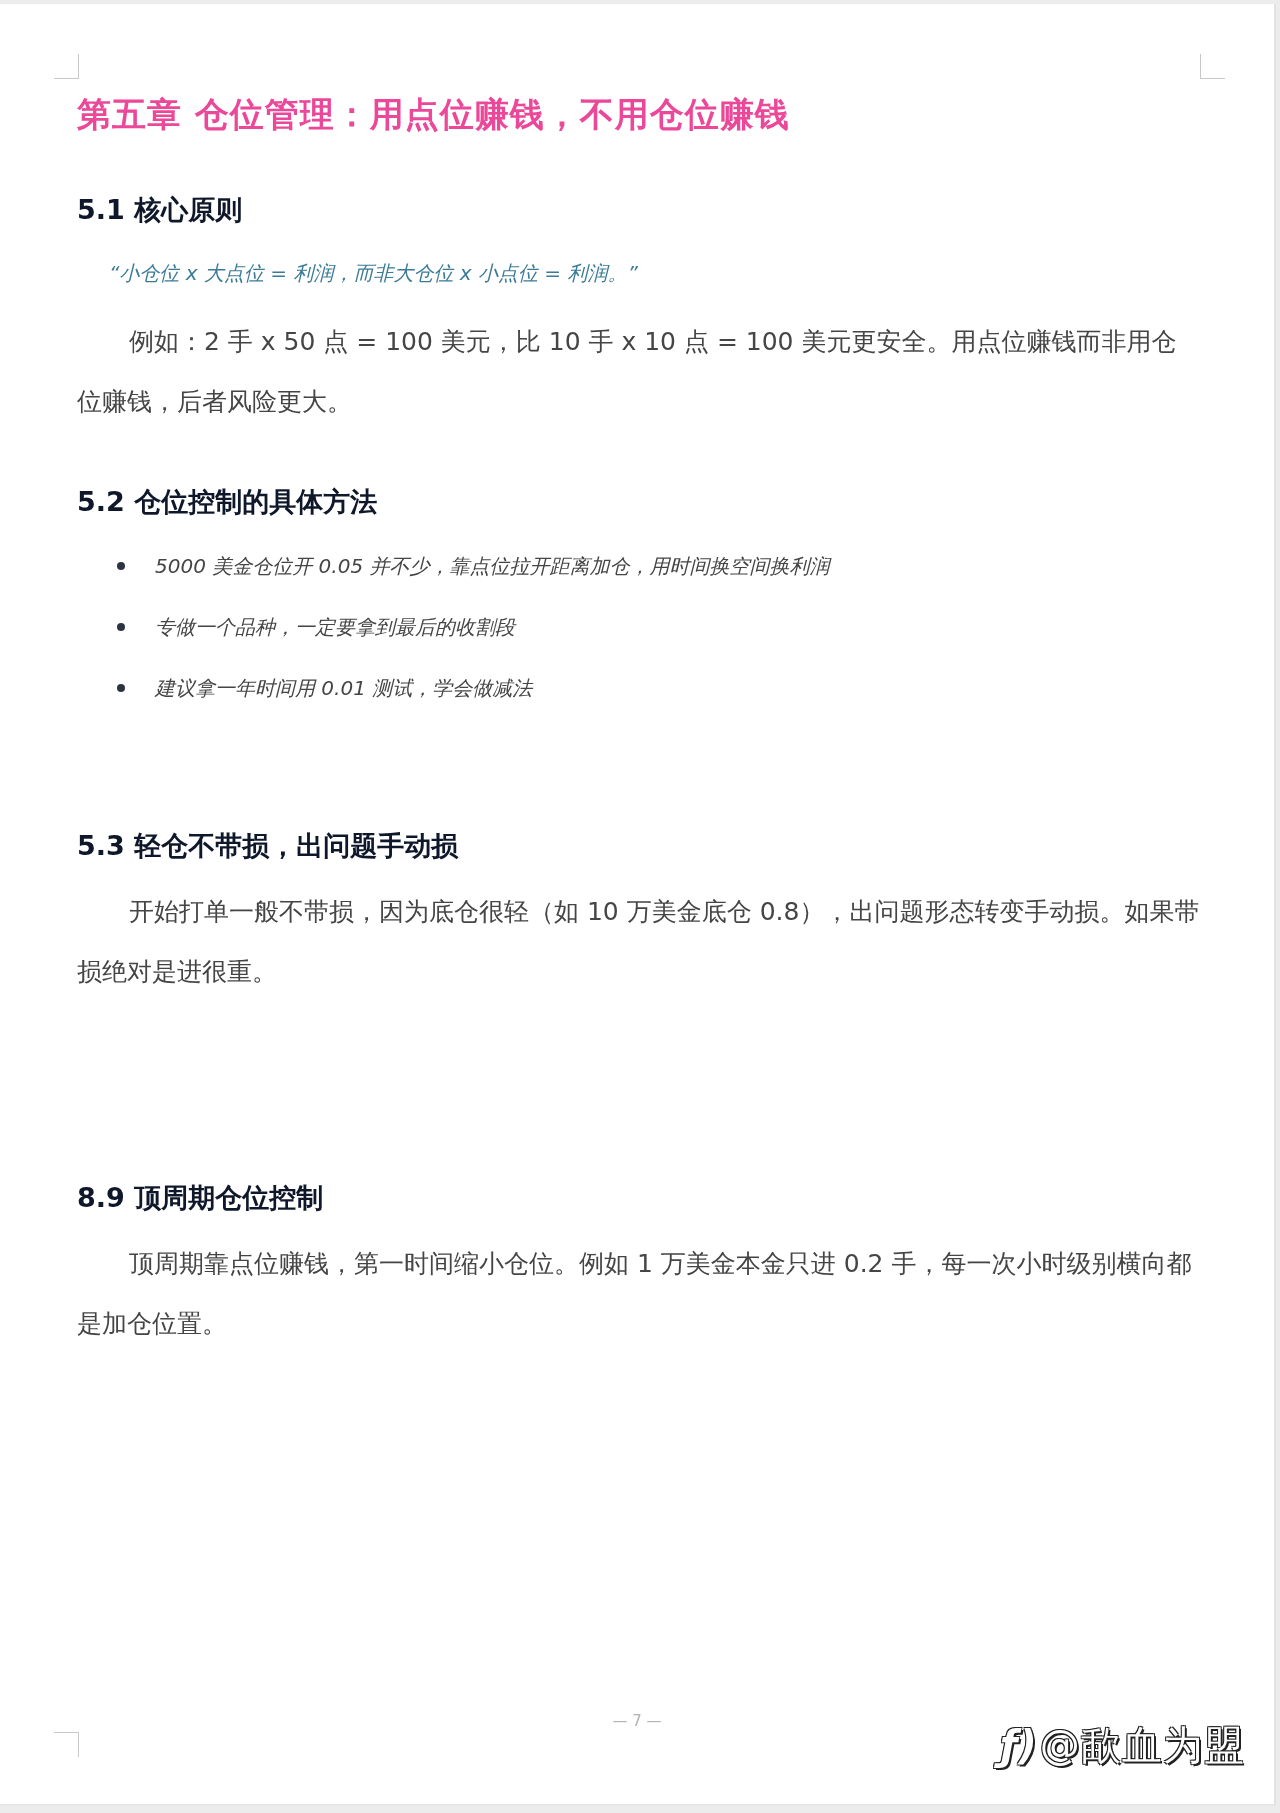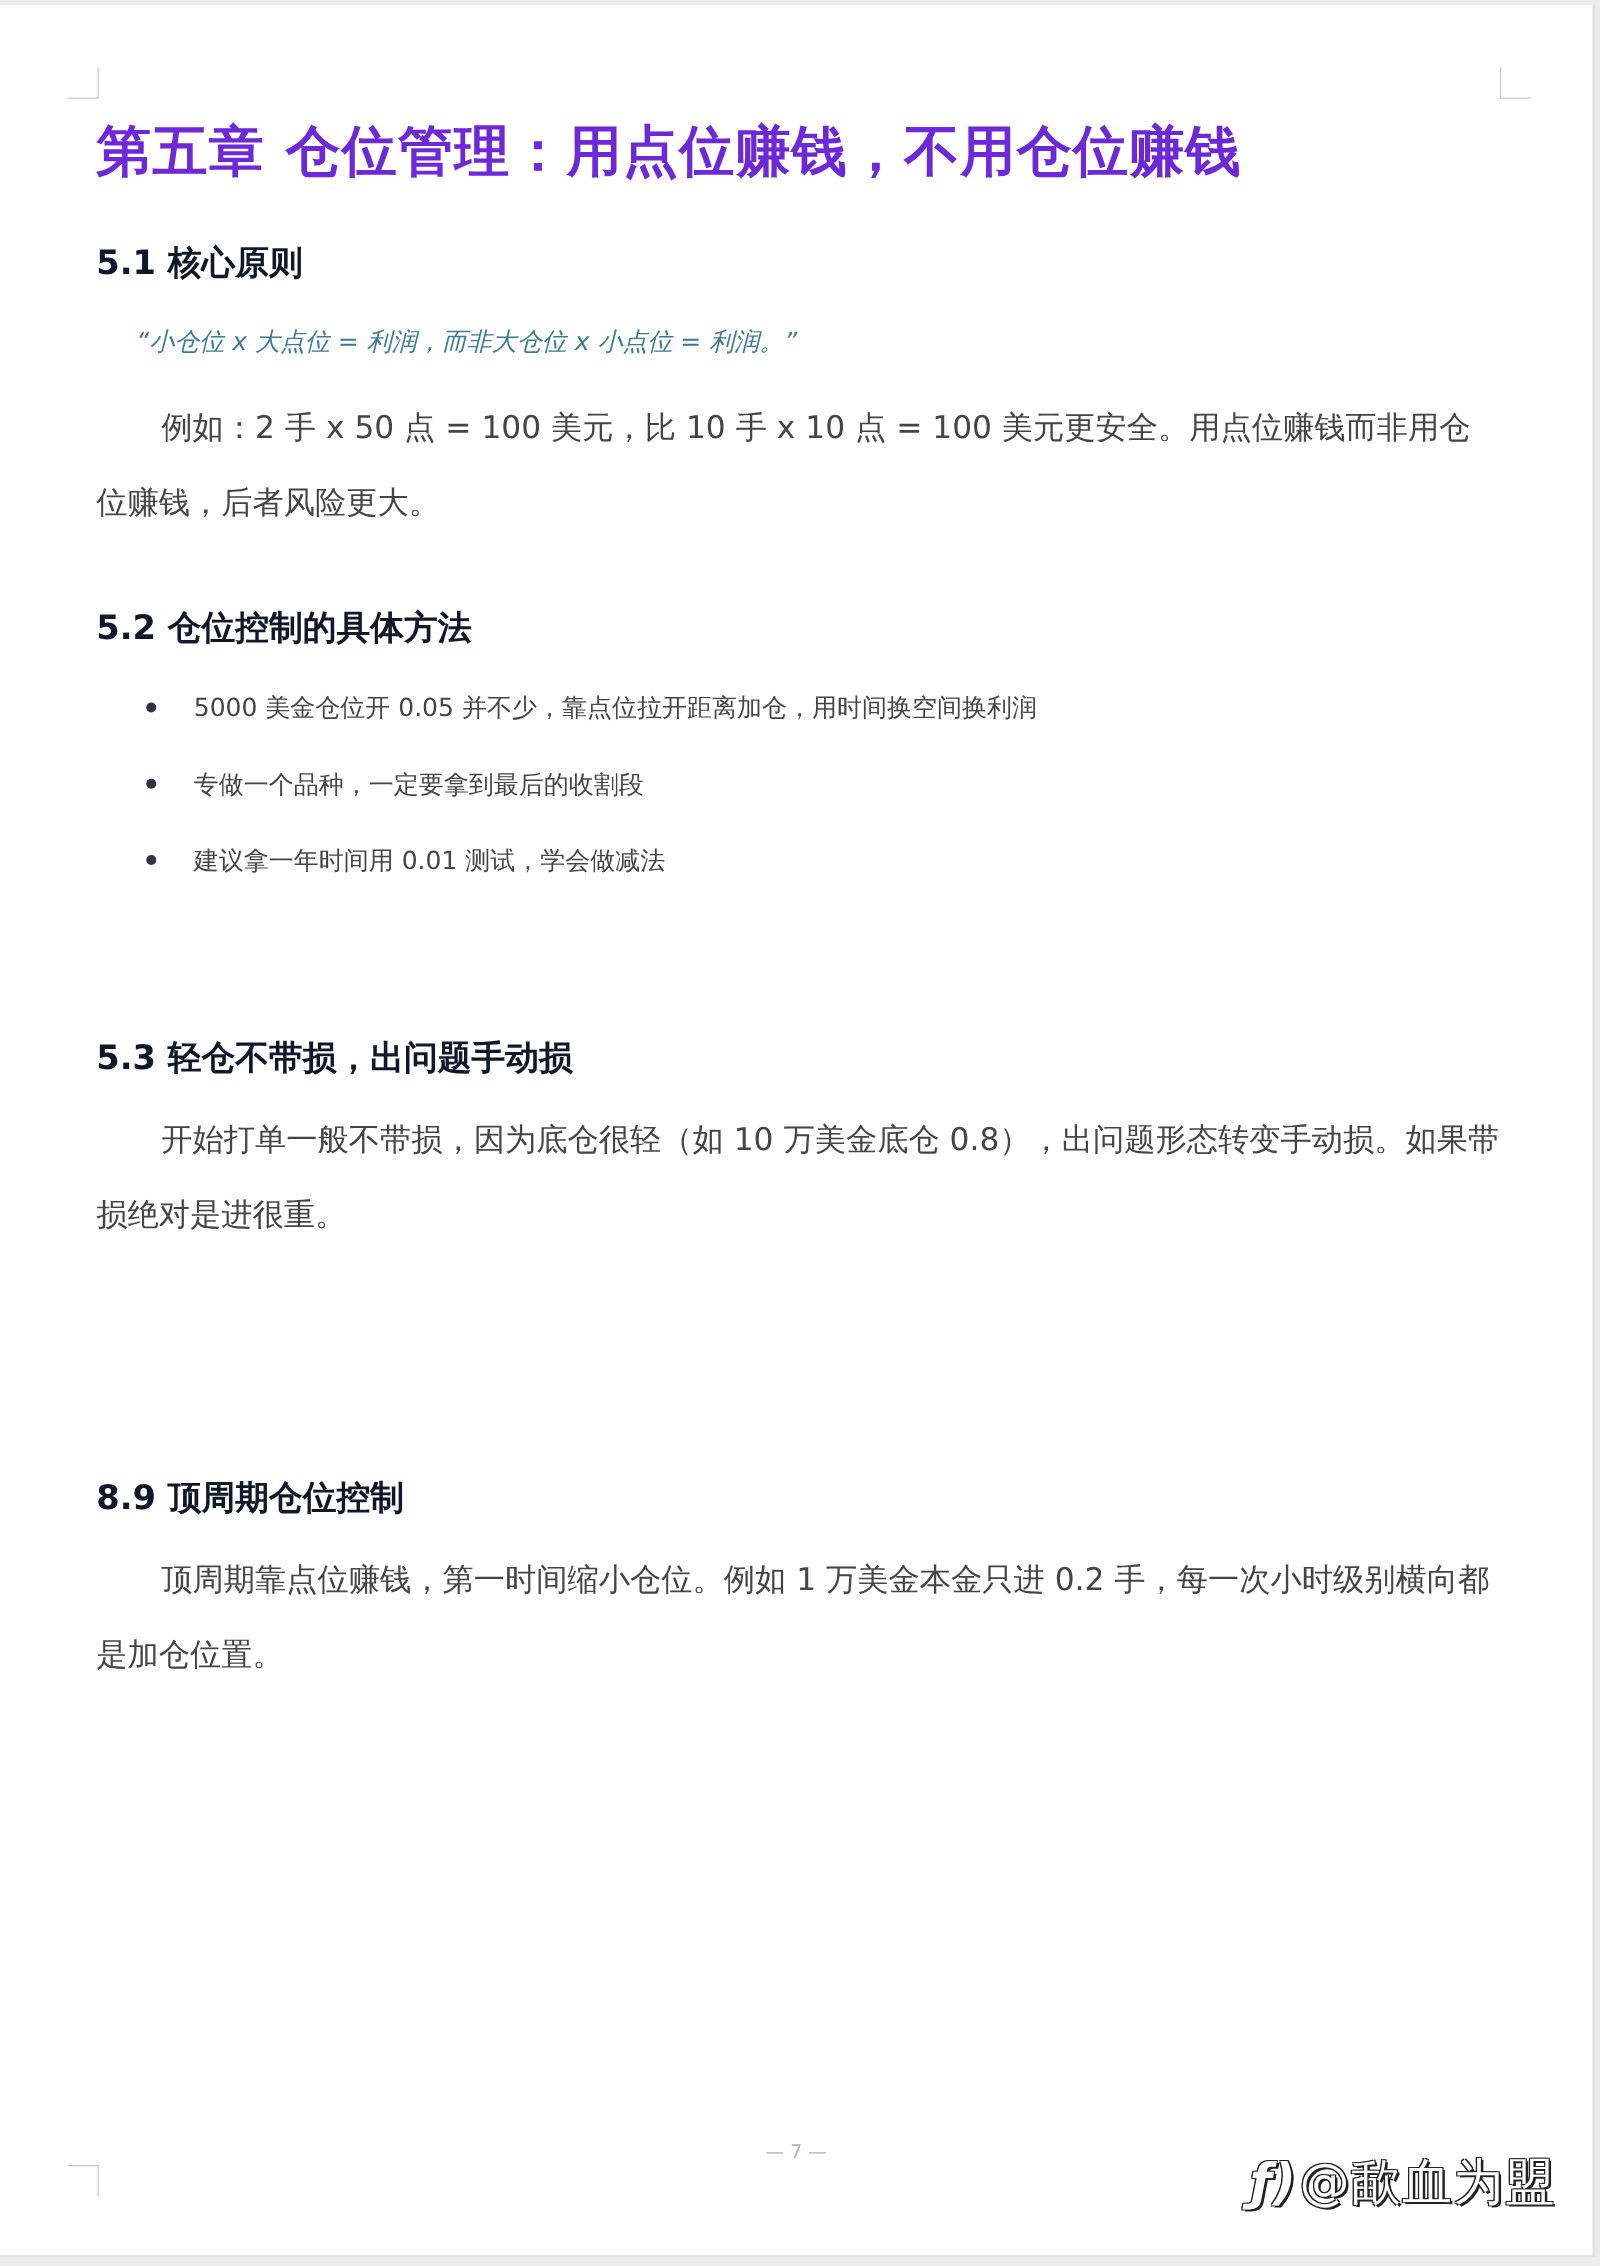--- a/index.html
+++ b/index.html
@@ -11,33 +11,33 @@
     position: absolute; left: 0; top: 4px; width: 1274px; height: 1800px;
     background: #ffffff; border-right: 2px solid #e2e2e2; border-bottom: 2px solid #e6e6e6;
   }
   .corner { position: absolute; width: 24px; height: 24px; border-color: #c8c8c8; border-style: solid; border-width: 0; }
   .c-tl { left: 54px; top: 50px; border-right-width: 1.5px; border-bottom-width: 1.5px; }
   .c-tr { left: 1200px; top: 50px; border-left-width: 1.5px; border-bottom-width: 1.5px; }
   .c-bl { left: 54px; top: 1728px; border-right-width: 1.5px; border-top-width: 1.5px; }
   .content { position: absolute; left: 77px; top: 0; width: 1124px; }
   .title {
     position: absolute; top: 88px; left: 0; margin: 0;
-    font-size: 44px; font-weight: bold; color: #6d28d9; letter-spacing: 1px; white-space: nowrap;
+    font-size: 34px; font-weight: bold; color: #ec4899; letter-spacing: 1px; white-space: nowrap;
   }
   .h2 {
     position: absolute; left: 0; margin: 0; font-size: 27px; font-weight: bold; color: #0f172a; white-space: nowrap;
   }
   .quote {
     position: absolute; left: 32px; margin: 0; font-size: 20px; font-style: italic; color: #3c7b97; white-space: nowrap;
   }
   .para {
     position: absolute; left: 0; margin: 0; width: 1124px; font-size: 25px; color: #454545;
     line-height: 60px; text-indent: 52px;
   }
-  .bullets { position: absolute; left: 0; margin: 0; padding: 0; list-style: none; width: 1124px; }
+  .bullets { position: absolute; left: 0; margin: 0; padding: 0; list-style: none; width: 1124px; font-style: italic; }
   .bullets li { position: relative; height: 61px; line-height: 30px; font-size: 20px; color: #454545; padding-left: 78px; white-space: nowrap; }
   .bullets li .dot { position: absolute; left: 40px; top: 11px; width: 8px; height: 8px; border-radius: 50%; background: #2d3340; }
   .bold-lead { font-weight: bold; color: #243450; }
   .page-num { position: absolute; left: 0; width: 1274px; top: 1708px; text-align: center; font-size: 15px; color: #b4b4b4; }
   .watermark {
     position: absolute; left: 1000px; top: 1718px; font-size: 40px; color: #ffffff;
     text-shadow: -1px -1px 0 #222, 1px -1px 0 #222, -1px 1px 0 #222, 2px 2px 0 #222;
     white-space: nowrap; letter-spacing: 1px;
   }
   .wm-icon { display: inline-block; font-style: italic; font-weight: bold; margin-right: 2px; }

